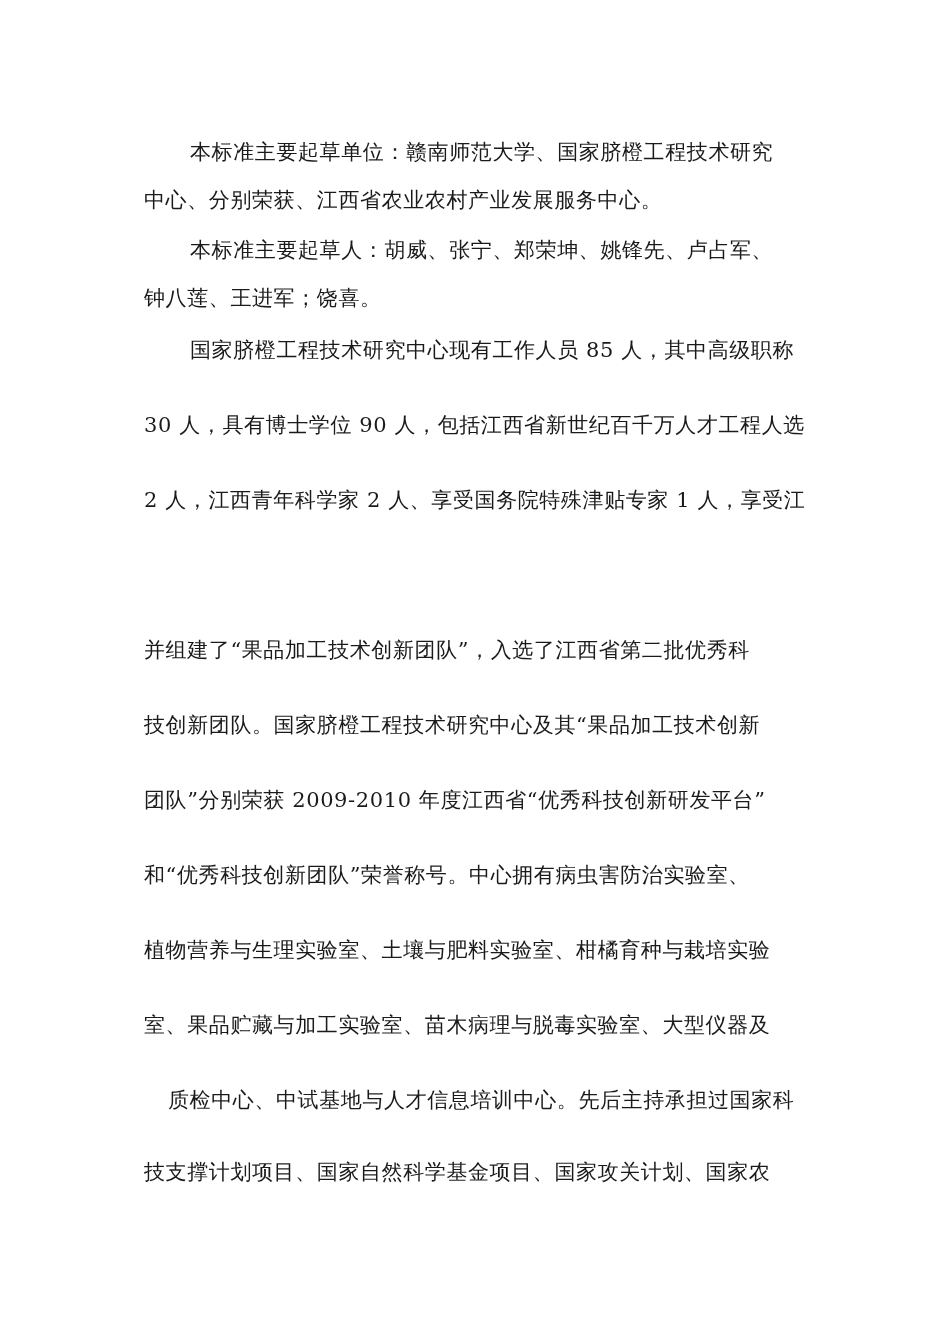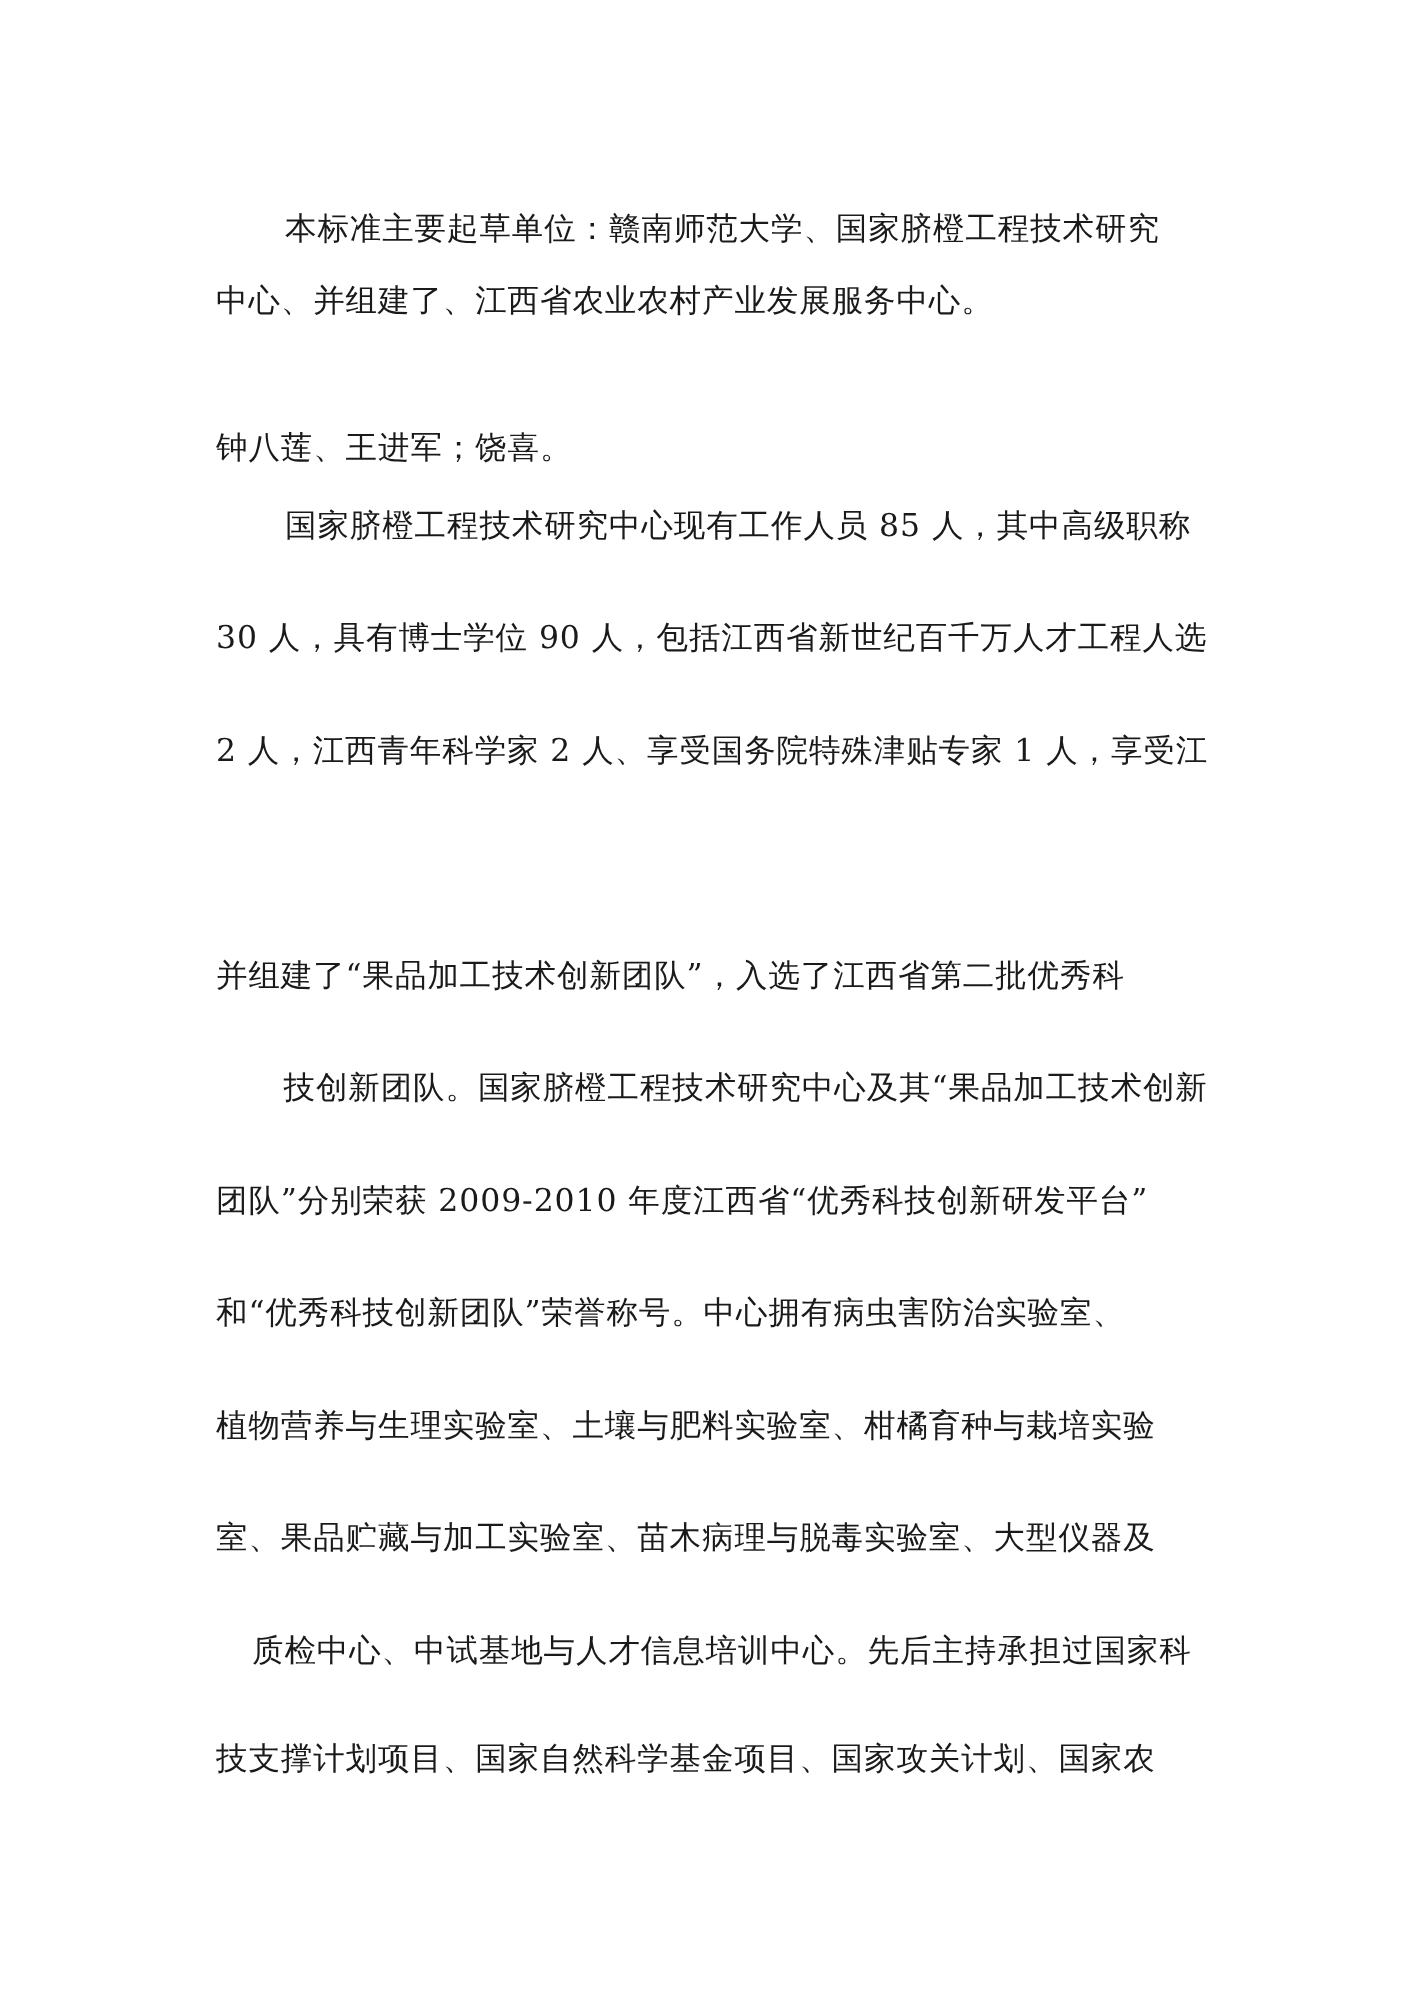--- a/index.html
+++ b/index.html
@@ -34,29 +34,30 @@
       letter-spacing: 0.6px;
     }
     .indent { left: 190px; width: 644px; }
   </style>
 </head>
 <body>
 
 <div class="page">
 
   <div class="line indent" style="top:139px;">本标准主要起草单位：赣南师范大学、国家脐橙工程技术研究</div>
-  <div class="line" style="top:187px;">中心、并组建了、江西省农业农村产业发展服务中心。</div>
+  <div class="line" style="top:187px;">中心、分别荣获、江西省农业农村产业发展服务中心。</div>
 
+  <div class="line indent" style="top:237px;">本标准主要起草人：胡威、张宁、郑荣坤、姚锋先、卢占军、</div>
   <div class="line" style="top:285px;">钟八莲、王进军；饶喜。</div>
 
   <div class="line indent" style="top:337px;">国家脐橙工程技术研究中心现有工作人员 85 人，其中高级职称</div>
   <div class="line" style="top:412px;">30 人，具有博士学位 90 人，包括江西省新世纪百千万人才工程人选</div>
   <div class="line" style="top:487px;">2 人，江西青年科学家 2 人、享受国务院特殊津贴专家 1 人，享受江</div>
   <div class="line" style="top:637px;">并组建了“果品加工技术创新团队”，入选了江西省第二批优秀科</div>
-  <div class="line" style="top:712px;margin-left:45px;">技创新团队。国家脐橙工程技术研究中心及其“果品加工技术创新</div>
+  <div class="line" style="top:712px;">技创新团队。国家脐橙工程技术研究中心及其“果品加工技术创新</div>
   <div class="line" style="top:787px;">团队”分别荣获 2009-2010 年度江西省“优秀科技创新研发平台”</div>
   <div class="line" style="top:937px;">植物营养与生理实验室、土壤与肥料实验室、柑橘育种与栽培实验</div>
   <div class="line" style="top:862px;">和“优秀科技创新团队”荣誉称号。中心拥有病虫害防治实验室、</div>
   <div class="line" style="top:1012px;">室、果品贮藏与加工实验室、苗木病理与脱毒实验室、大型仪器及</div>
   <div class="line" style="top:1087px;margin-left:24px;">质检中心、中试基地与人才信息培训中心。先后主持承担过国家科</div>
   <div class="line" style="top:1159px;">技支撑计划项目、国家自然科学基金项目、国家攻关计划、国家农</div>
 
 </div>
 
 </body></html>

